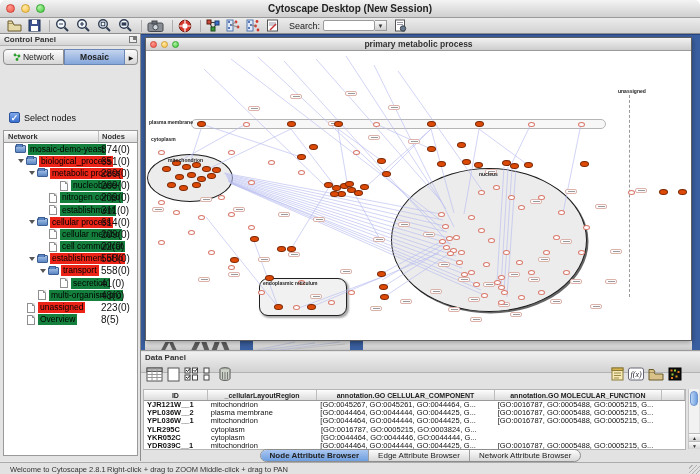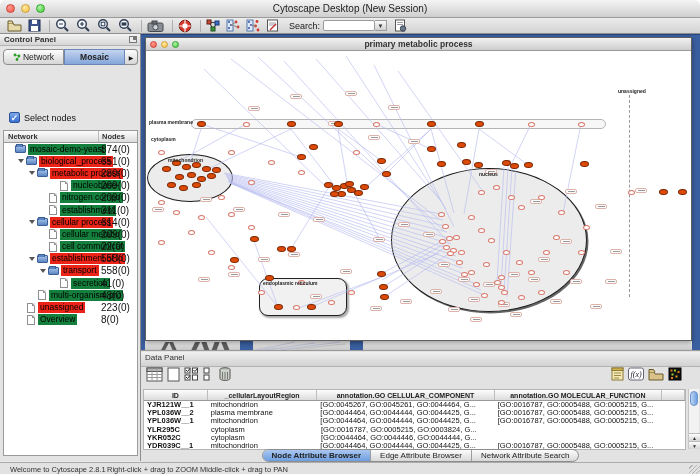--- a/index.html
+++ b/index.html
@@ -4,21 +4,21 @@
 <style>
 *{box-sizing:border-box;margin:0;padding:0}
 html,body{width:700px;height:474px;overflow:hidden;background:#fff;font-family:"Liberation Sans",sans-serif}
 .win{position:relative;width:700px;height:474px;background:#e8e8e8;overflow:hidden;border-radius:6px 6px 0 0}
 
 .titlebar{position:absolute;left:0;top:0;right:0;height:18px;background:linear-gradient(#f4f4f4,#cfcfcf);border-bottom:1px solid #9a9a9a;border-radius:6px 6px 0 0;display:flex;align-items:center}
 .tl{width:9px;height:9px;border-radius:50%;margin-left:6px;display:inline-block}
 .tl.red{background:radial-gradient(circle at 35% 30%,#ff9a8f,#f25648);border:1px solid #ce4337}
 .tl.yel{background:radial-gradient(circle at 35% 30%,#ffe9a8,#f8bf3f);border:1px solid #cfa033}
 .tl.grn{background:radial-gradient(circle at 35% 30%,#b4f2a8,#3ec93a);border:1px solid #35a52f}
-.wtitle{position:absolute;left:0;right:0;text-align:center;font-size:10px;font-weight:normal;color:#222}
+.wtitle{position:absolute;left:0;right:0;text-align:center;font-size:10px;font-weight:bold;color:#222}
 
 .toolbar{position:absolute;left:0;top:18px;right:0;height:16px;background:linear-gradient(#ececec,#d2d2d2);border-bottom:1px solid #8e8e8e;display:flex;align-items:center;padding-left:7px}
 .tbtn{height:14px;display:inline-flex;align-items:center;justify-content:center;margin-right:6px}
 .tsep{width:1px;height:12px;background:#adadad;margin:0 5px 0 2px}
 .tb-label{font-size:9px;color:#222;margin:0 3px 0 4px}
 .search-box{width:52px;height:11px;background:#fff;border:1px solid #9a9a9a;border-radius:2px;display:inline-block}
 .search-arrow{width:12px;height:11px;background:linear-gradient(#fbfbfb,#cfcfcf);border:1px solid #9a9a9a;border-left:none;font-size:6px;color:#333;display:inline-flex;align-items:center;justify-content:center}
 
 .cpanel{position:absolute;left:0;top:34px;width:141px;height:427px;background:#e4e4e4;border-right:1px solid #8d8d8d}
 .cp-head{position:absolute;left:0;top:0;right:0;height:12px;background:linear-gradient(#f4f4f4,#d5d5d5);border-bottom:1px solid #b3b3b3;font-size:8px;font-weight:bold;color:#333;line-height:12px;padding-left:4px}
@@ -72,21 +72,21 @@
 .comp.round-rect{background:#f1f1f1;border:1.3px solid #222;border-radius:9px;box-shadow:1.5px 1.5px 2px rgba(0,0,0,.35)}
 .comp[data-name="nucleus-ellipse"]{border-width:1.5px;box-shadow:1.5px 1.5px 0 rgba(0,0,0,.6)}
 .clabel{position:absolute;z-index:4;font-size:5px;font-weight:bold;color:#222;white-space:nowrap}
 .dashline{position:absolute;z-index:1;border-left:1px dashed #9a9a9a;width:0}
 .node-o{position:absolute;z-index:3;width:9px;height:6px;border-radius:50%;background:#dd4a07;border:1px solid #7a2500}
 .node-s{position:absolute;z-index:3;width:7px;height:5px;border-radius:50%;background:#fff;border:1px solid #d8786a}
 .tag{position:absolute;z-index:2;width:12px;height:5px;border:1px solid #ddb2aa;border-radius:2px;background:#fdfdfd}
 .tag:after{content:"";display:block;margin:1px auto 0;width:7px;height:1px;background:#9a9a9a}
 
 .dpanel{position:absolute;left:141px;top:350px;width:559px;height:100px;background:#e2e2e2;border-top:1px solid #9a9a9a}
-.dp-head{position:absolute;left:0;top:1px;right:0;height:15px;background:linear-gradient(#f0f0f0,#d2d2d2);border-bottom:1px solid #b3b3b3;font-size:8px;font-weight:normal;color:#333;line-height:12px;padding-left:4px}
+.dp-head{position:absolute;left:0;top:1px;right:0;height:21px;background:linear-gradient(#f0f0f0,#d2d2d2);border-bottom:1px solid #b3b3b3;font-size:8px;font-weight:bold;color:#333;line-height:12px;padding-left:4px}
 .dp-toolbar{position:absolute;left:0;top:12px;right:0;height:26px;display:flex;align-items:center;padding-left:5px}
 .dpi{margin-right:4px}
 .dp-right{position:absolute;right:14px;top:12px;height:26px;display:flex;align-items:center}
 .dp-table{position:absolute;left:2px;top:38px;width:543px;bottom:0;background:#fff;border:1px solid #b5b5b5;overflow:hidden}
 .dt-head{display:flex;height:11px;background:linear-gradient(#fdfdfd,#dcdcdc);border-bottom:1px solid #9a9a9a}
 .dt-head span{font-size:7px;font-weight:bold;color:#222;text-align:center;line-height:11px;border-right:1px solid #bdbdbd;overflow:hidden;white-space:nowrap}
 .dt-row{display:flex;height:8.2px}
 .dt-row span{font-size:7.5px;color:#111;line-height:8.2px;white-space:nowrap;overflow:hidden;padding-left:3px}
 .dt-row span.b{font-weight:bold}
 .vscroll{position:absolute;right:1px;top:38px;width:11px;bottom:1px;background:#f2f2f2;border-left:1px solid #c5c5c5}
@@ -358,21 +358,21 @@
             <span class="arrow hid" data-name="tree-expand-arrow-icon"></span>
             <span class="ic-page" data-name="page-icon"></span>
             <span class="chip chip-r" data-name="tree-row-label">unassigned</span>
             <span class="tval" data-name="tree-row-node-count">223(0)</span>
           </div>
           <div class="tree-row" data-name="tree-row">
             <span class="ind" data-name="tree-indent" style="width: 13px;"></span>
             <span class="arrow hid" data-name="tree-expand-arrow-icon"></span>
             <span class="ic-page" data-name="page-icon"></span>
             <span class="chip chip-g" data-name="tree-row-label">Overview</span>
-            <span class="tval" data-name="tree-row-node-count">8(0)</span>
+            <span class="tval" data-name="tree-row-node-count">8(5)</span>
           </div>
         </div>
     </div>
   </div>
 
   <div class="desktop" data-name="network-desktop">
     <div class="strip" data-name="background-windows-strip">
       <span class="g" style="left:18px;top:1px;width:4px;height:9px;transform:skewX(-28deg)"></span>
       <span class="g" style="left:26px;top:1px;width:4px;height:9px;transform:skewX(24deg)"></span>
       <span class="g" style="left:48px;top:1px;width:5px;height:9px;transform:skewX(-26deg)"></span>
@@ -744,21 +744,21 @@
       <span class="vthumb" data-name="scrollbar-thumb"></span>
       <span class="varrow" style="bottom:8px" data-name="scroll-up-arrow">▲</span>
       <span class="varrow" style="bottom:0" data-name="scroll-down-arrow">▼</span>
     </div>
   </div>
 
   <div class="dtabs" data-name="attribute-browser-tabs">
     <div class="seg" data-name="attribute-browser-segmented">
         <span class="s on" data-name="attribute-browser-tab">Node Attribute Browser</span>
         <span class="s" data-name="attribute-browser-tab">Edge Attribute Browser</span>
-        <span class="s" data-name="attribute-browser-tab">Network Attribute Search</span>
+        <span class="s" data-name="attribute-browser-tab">Network Attribute Browser</span>
       </div>
   </div>
 
   <div class="statusbar" data-name="status-bar">
     <span style="left:10px" data-name="status-welcome">Welcome to Cytoscape 2.8.1</span>
     <span style="left:107px" data-name="status-zoom-hint">Right-click + drag to ZOOM</span>
     <span style="left:200px" data-name="status-pan-hint">Middle-click + drag to PAN</span>
     <span class="grip" data-name="resize-grip"></span>
   </div>
 

